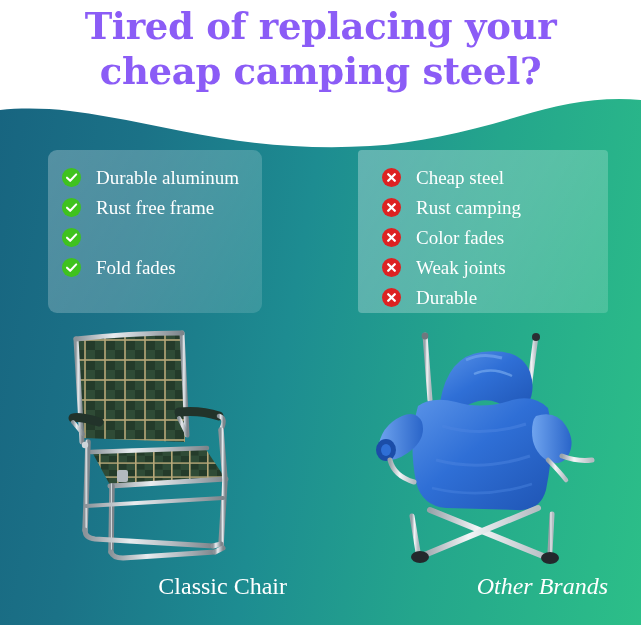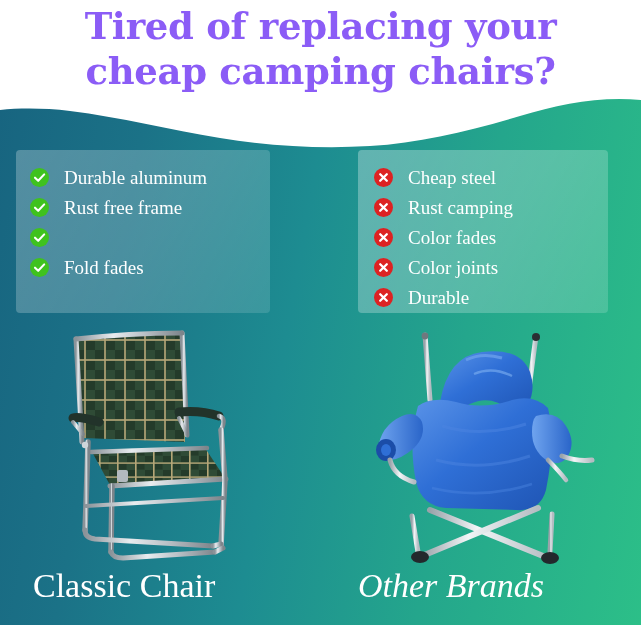--- a/index.html
+++ b/index.html
@@ -53,37 +53,38 @@
   
   .panel {
     position: absolute;
     top: 150px;
     height: 163px;
     border-radius: 4px;
     box-sizing: border-box;
     padding: 12px 0 0 0;
   }
   .panel-left {
-    left: 16px;
-    width: 254px;
+    left: 48px;
+    width: 214px;
     background: linear-gradient(125deg, rgba(255,255,255,0.26) 0%, rgba(255,255,255,0.20) 55%, rgba(255,255,255,0.13) 100%);
+    border-radius: 9px;
   }
   .panel-right {
     left: 358px;
     width: 250px;
     background: linear-gradient(125deg, rgba(255,255,255,0.30) 0%, rgba(255,255,255,0.24) 55%, rgba(255,255,255,0.16) 100%);
   }
 
   .feature-row {
     display: flex;
     align-items: center;
     height: 30px;
   }
   .panel-left .feature-row  { padding-left: 14px; }
-  .panel-right .feature-row { padding-left: 16px; }
+  .panel-right .feature-row { padding-left: 24px; }
 
   .badge {
     width: 19px;
     height: 19px;
     border-radius: 50%;
     flex: 0 0 19px;
     position: relative;
     display: block;
   }
   .badge svg { position: absolute; left: 0; top: 0; }
@@ -104,43 +105,43 @@
   .product-left  { left: 55px;  top: 330px; width: 220px; height: 235px; }
   .product-right { left: 370px; top: 330px; width: 230px; height: 235px; }
   .product svg { display: block; }
 
   
   .caption {
     position: absolute;
     top: 570px;
     color: #ffffff;
     font-family: "Liberation Serif", "DejaVu Serif", serif;
-    font-size: 34px;
+    font-size: 24px;
     line-height: 32px;
-    text-align: left;
+    text-align: right;
   }
   .caption-left  { left: 33px;  width: 254px; }
   .caption-right { left: 358px; width: 250px; font-style: italic; }
 </style>
 </head>
 <body>
 
 <div id="infographic">
 
   <div class="bg-gradient"></div>
 
   <div class="wave-mask">
     <svg width="641" height="160" viewBox="0 0 641 160" xmlns="http://www.w3.org/2000/svg">
       <path d="M0,0 L641,0 L641,100 C600,96 560,104 520,116 C470,131 420,143 370,146 C320,149 270,146 220,138 C170,130 120,117 70,111 C45,108 20,108 0,110 Z" fill="#ffffff"></path>
     </svg>
   </div>
 
   <div class="headline">
     <span>Tired of replacing your</span>
-    <span class="line2">cheap camping chairs?</span>
+    <span class="line2">cheap camping steel?</span>
   </div>
 
   <div class="panel panel-left">
     <div class="feature-row">
       <span class="badge">
         <svg width="19" height="19" viewBox="0 0 19 19">
             <circle cx="9.5" cy="9.5" r="9.5" fill="#3fc21e"></circle>
             <path d="M5 9.7 L8.2 12.8 L14.2 6.4" stroke="#ffffff" stroke-width="2.1" fill="none" stroke-linecap="round" stroke-linejoin="round"></path>
           </svg>
       </span>
@@ -202,21 +203,21 @@
       </span>
       <span class="feature-text">Color fades</span>
     </div>
     <div class="feature-row">
       <span class="badge">
         <svg width="19" height="19" viewBox="0 0 19 19">
             <circle cx="9.5" cy="9.5" r="9.5" fill="#dd2222"></circle>
             <path d="M6.2 6.2 L12.8 12.8 M12.8 6.2 L6.2 12.8" stroke="#ffffff" stroke-width="2.3" stroke-linecap="round"></path>
           </svg>
       </span>
-      <span class="feature-text">Color joints</span>
+      <span class="feature-text">Weak joints</span>
     </div>
     <div class="feature-row">
       <span class="badge">
         <svg width="19" height="19" viewBox="0 0 19 19">
             <circle cx="9.5" cy="9.5" r="9.5" fill="#dd2222"></circle>
             <path d="M6.2 6.2 L12.8 12.8 M12.8 6.2 L6.2 12.8" stroke="#ffffff" stroke-width="2.3" stroke-linecap="round"></path>
           </svg>
       </span>
       <span class="feature-text">Durable</span>
     </div>

